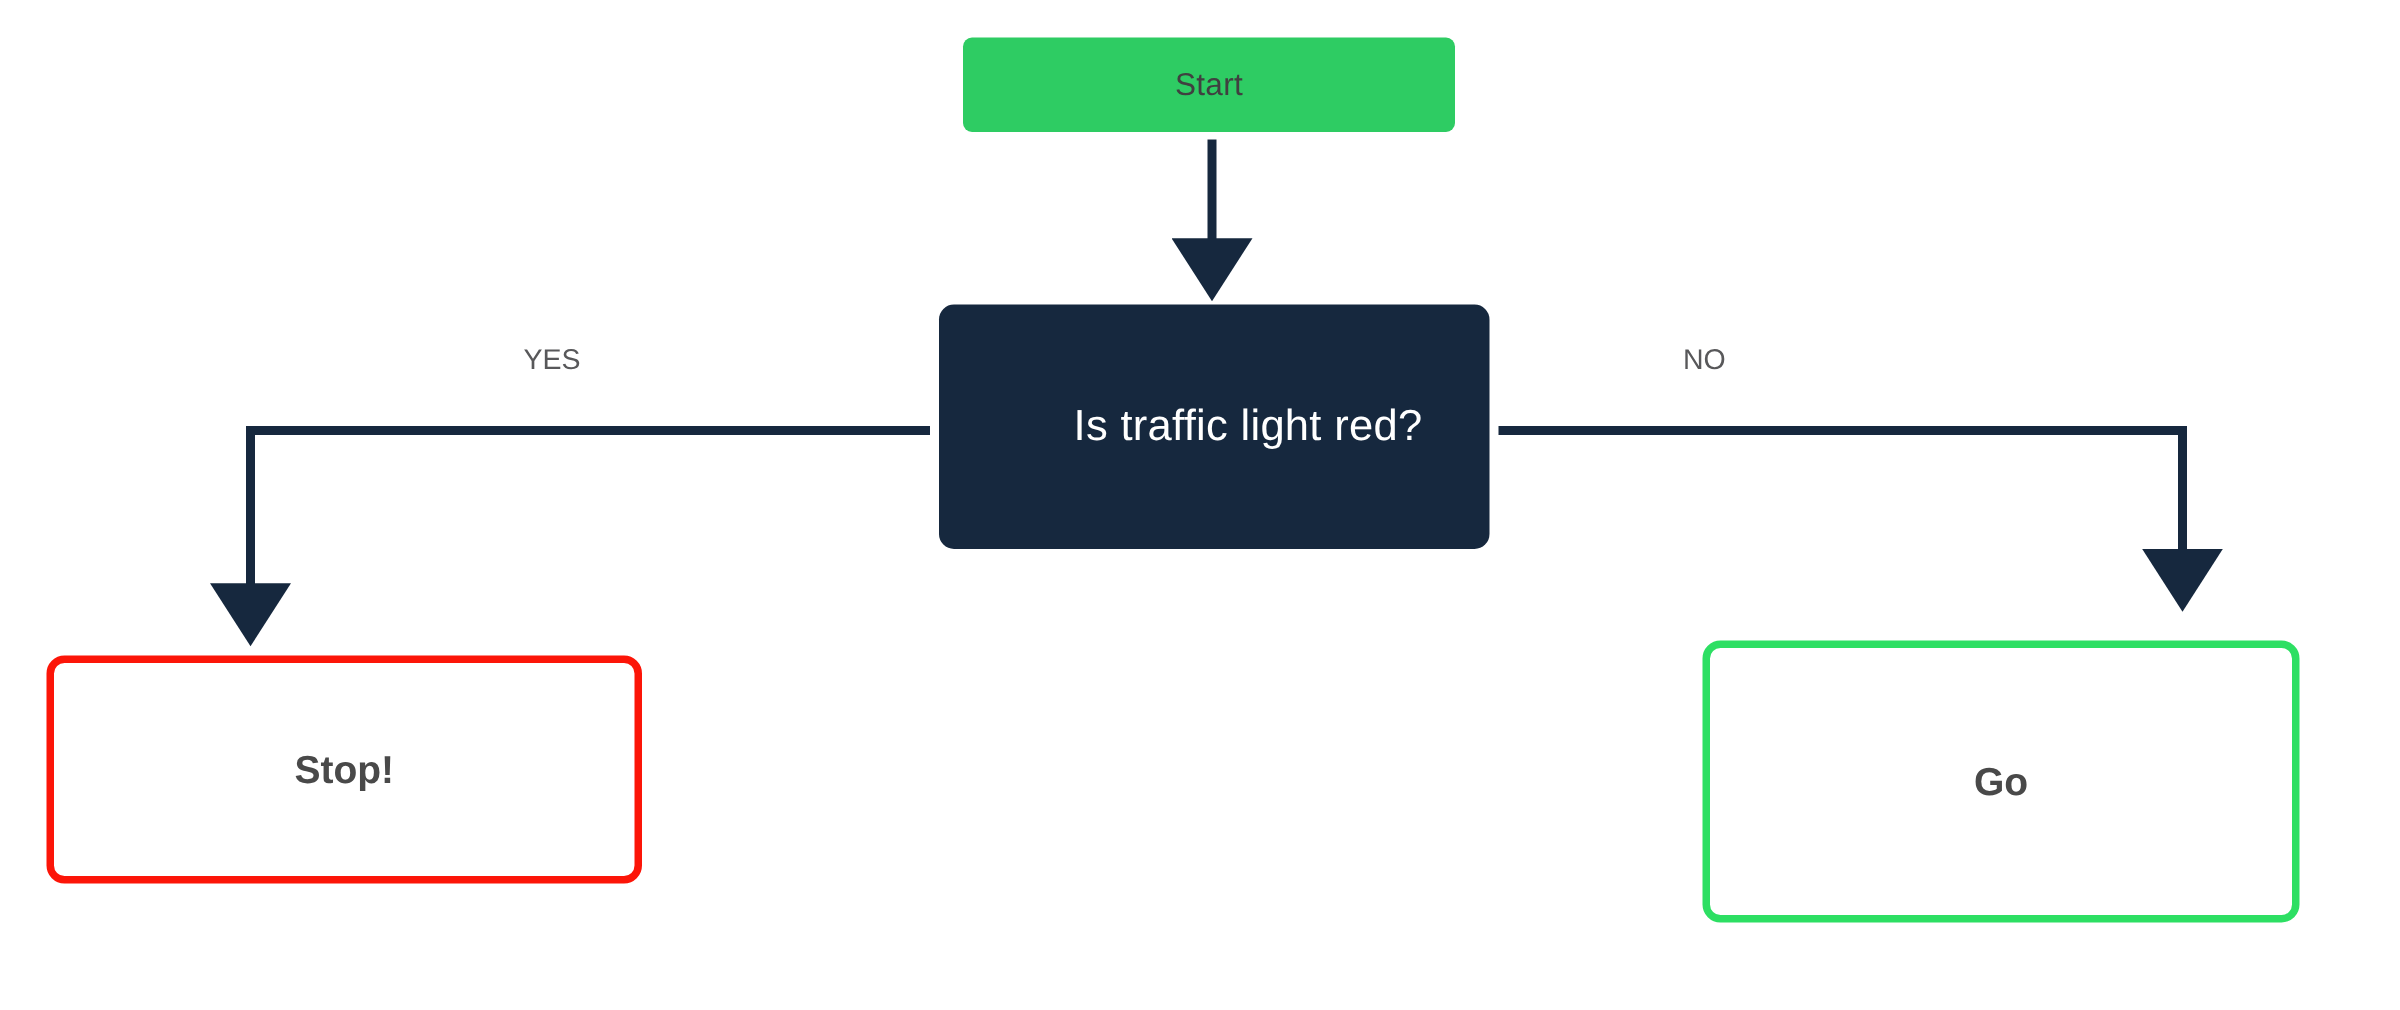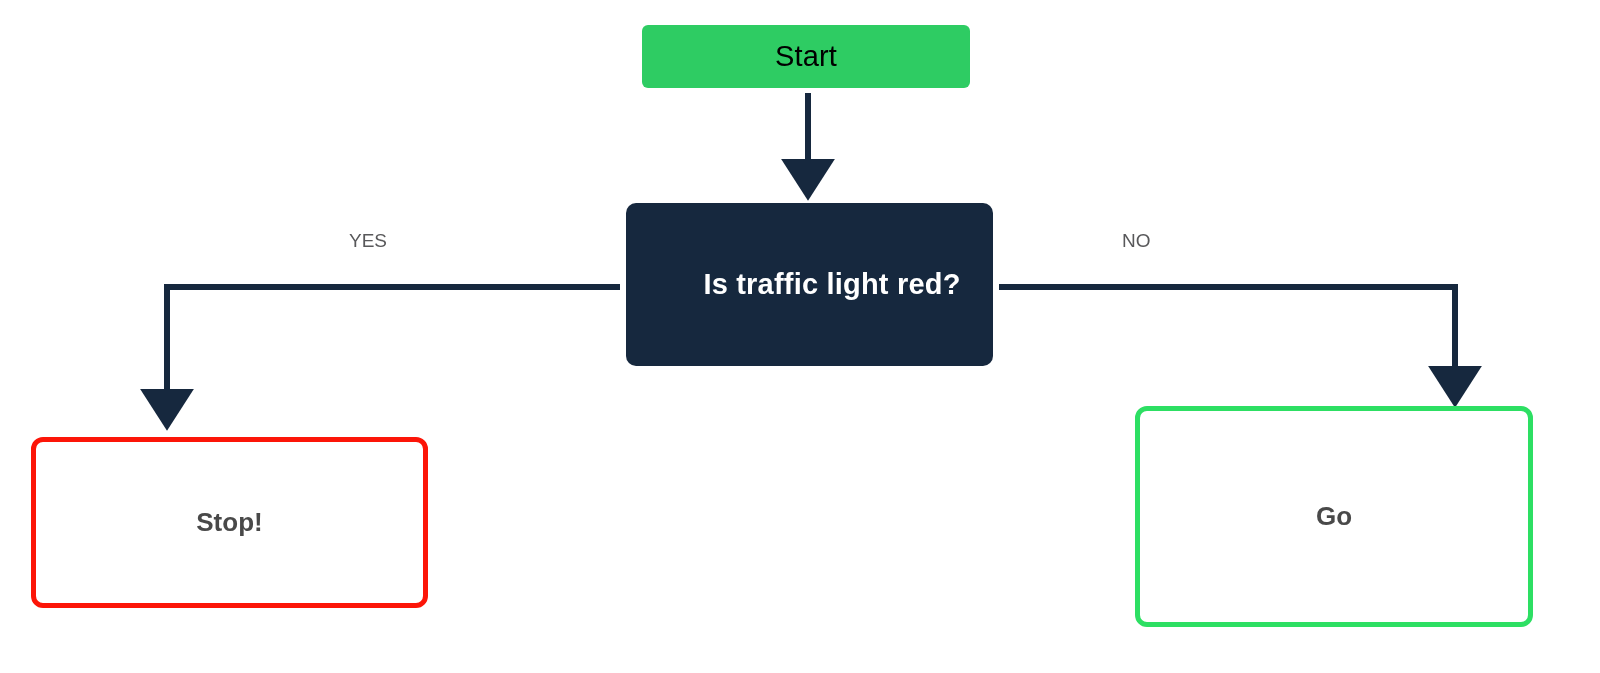--- a/index.html
+++ b/index.html
@@ -35,62 +35,62 @@
   
   .node-start {
     left: 642px;
     top: 25px;
     width: 328px;
     height: 63px;
     background: #2ecc63;
     border-radius: 6px;
   }
   .node-start .node-label {
-    color: #000000;
-    font-size: 29px;
+    color: #404040;
+    font-size: 21px;
     font-weight: 400;
     letter-spacing: 0.2px;
   }
   
   .node-decision {
     left: 626px;
     top: 203px;
     width: 367px;
     height: 163px;
     background: #16283e;
     border-radius: 10px;
   }
   .node-decision .node-label {
     color: #ffffff;
     font-size: 29px;
-    font-weight: 700;
+    font-weight: 400;
     letter-spacing: 0.2px;
     margin-left: 45px;
   }
   
   .node-stop {
     left: 31px;
     top: 437px;
     width: 397px;
-    height: 171px;
+    height: 152px;
     background: #ffffff;
     border: 5px solid #fc1508;
     border-radius: 12px;
   }
   .node-stop .node-label {
     color: #494949;
     font-size: 26px;
     font-weight: bold;
   }
   
   .node-go {
     left: 1135px;
-    top: 406px;
+    top: 427px;
     width: 398px;
-    height: 221px;
+    height: 188px;
     background: #ffffff;
     border: 5px solid #2ddf63;
     border-radius: 12px;
   }
   .node-go .node-label {
     color: #494949;
     font-size: 26px;
     font-weight: bold;
   }
   .edge-label {

